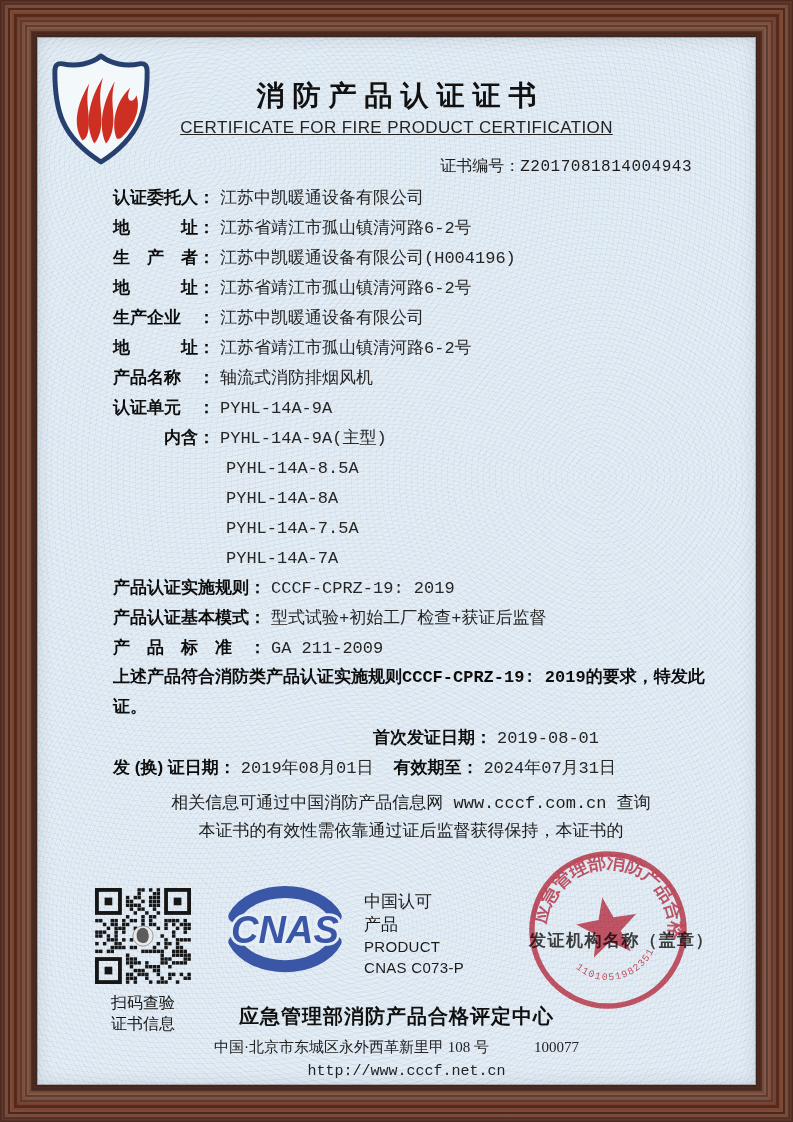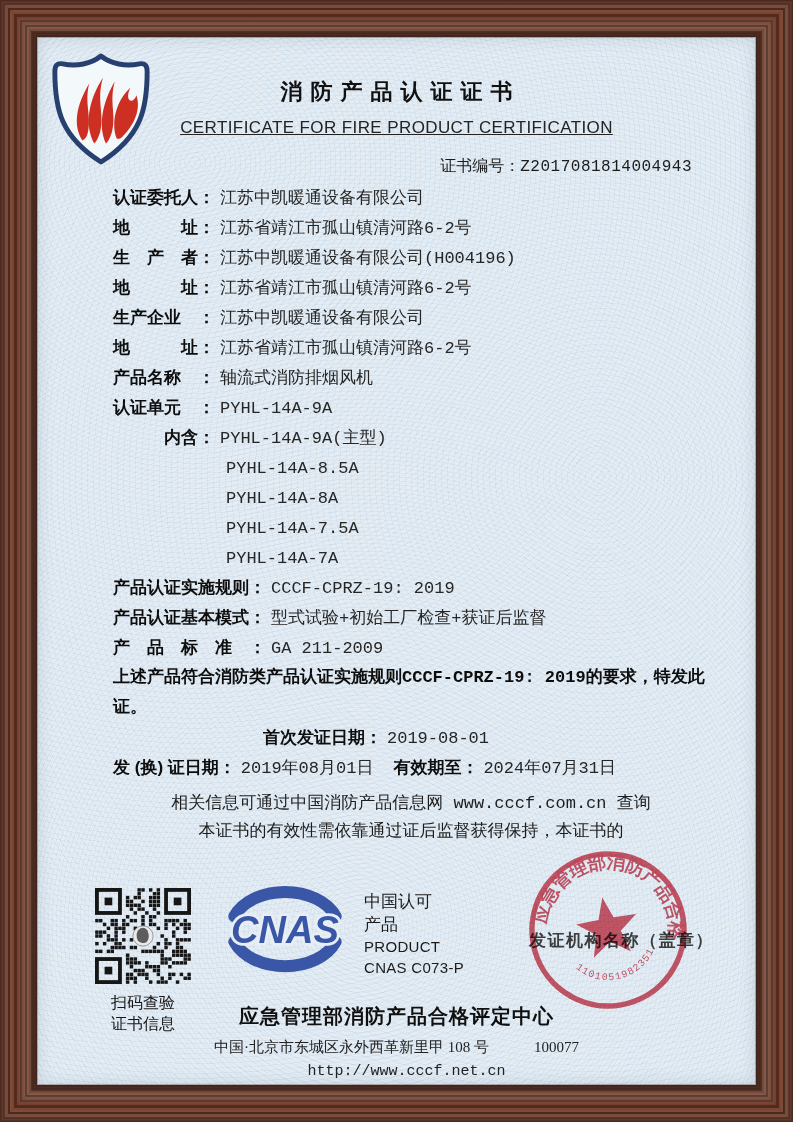--- a/index.html
+++ b/index.html
@@ -47,36 +47,36 @@
       repeating-radial-gradient(circle at 22% 12%, rgba(140,170,205,.12) 0 1px, transparent 1px 5px),
       repeating-radial-gradient(circle at 78% 42%, rgba(135,165,200,.10) 0 1px, transparent 1px 6px),
       repeating-radial-gradient(circle at 45% 85%, rgba(120,155,195,.09) 0 1px, transparent 1px 4px),
       #e4edf4;
     box-shadow: inset 0 0 0 1px rgba(70,40,25,.30), inset 0 0 16px rgba(80,100,125,.22);
   }
 
   .logo { position:absolute; left:10px; top:13px; }
 
   .title { position:absolute; top:40px; left:0; width:100%; text-align:center;
-           font-size:22px; font-weight:bold; color:#111; letter-spacing:8px; padding-left:8px; }
+           font-size:28px; font-weight:bold; color:#111; letter-spacing:8px; padding-left:8px; }
   .subtitle { position:absolute; top:81px; left:0; width:100%; text-align:center;
               font-size:17px; color:#232323; letter-spacing:.4px;text-decoration:underline; }
   .certno { position:absolute; top:119px; right:64px; font-size:16px; color:#1c1c1c;
             font-family:"Liberation Serif", serif; }
   .certno .num { font-family:"Liberation Mono","DejaVu Sans Mono",monospace; letter-spacing:.5px; }
 
   .content { position:absolute; left:76px; top:146px; width:596px; color:#1f1f1f; }
   .line { height:30px; line-height:30px; white-space:nowrap; font-size:17px; }
   .label { font-weight:bold; color:#0d0d0d; }
   .label.in3 { padding-left:51px; }
   .value { font-family:"Liberation Mono","DejaVu Sans Mono",monospace; color:#262626; margin-left:5px; }
   .model { padding-left:108px; }
   .statement { font-size:17px; font-weight:bold; line-height:30px; color:#0d0d0d; white-space:normal;
                font-family:"Liberation Mono","DejaVu Sans Mono",monospace; }
-  .first-issue { padding-left:150px; }
+  .first-issue { padding-left:150px;text-align:center; }
   .gap2 { margin-left:20px; }
   .notice { margin-top:7px; text-align:center; font-size:17px; line-height:28px; color:#1d1d1d;
             font-family:"Liberation Mono","DejaVu Sans Mono",monospace; }
 
   
   .qr-block { position:absolute; left:56px; top:851px; width:100px; text-align:center; }
   .qr-caption { font-size:16px; line-height:21px; color:#161616; margin-top:4px; }
   .cnas-block { position:absolute; left:183px; top:846px; }
   .accred { position:absolute; left:327px; top:853px; color:#1b1b1b; }
   .accred .cjk { font-size:17px; line-height:23px; }

